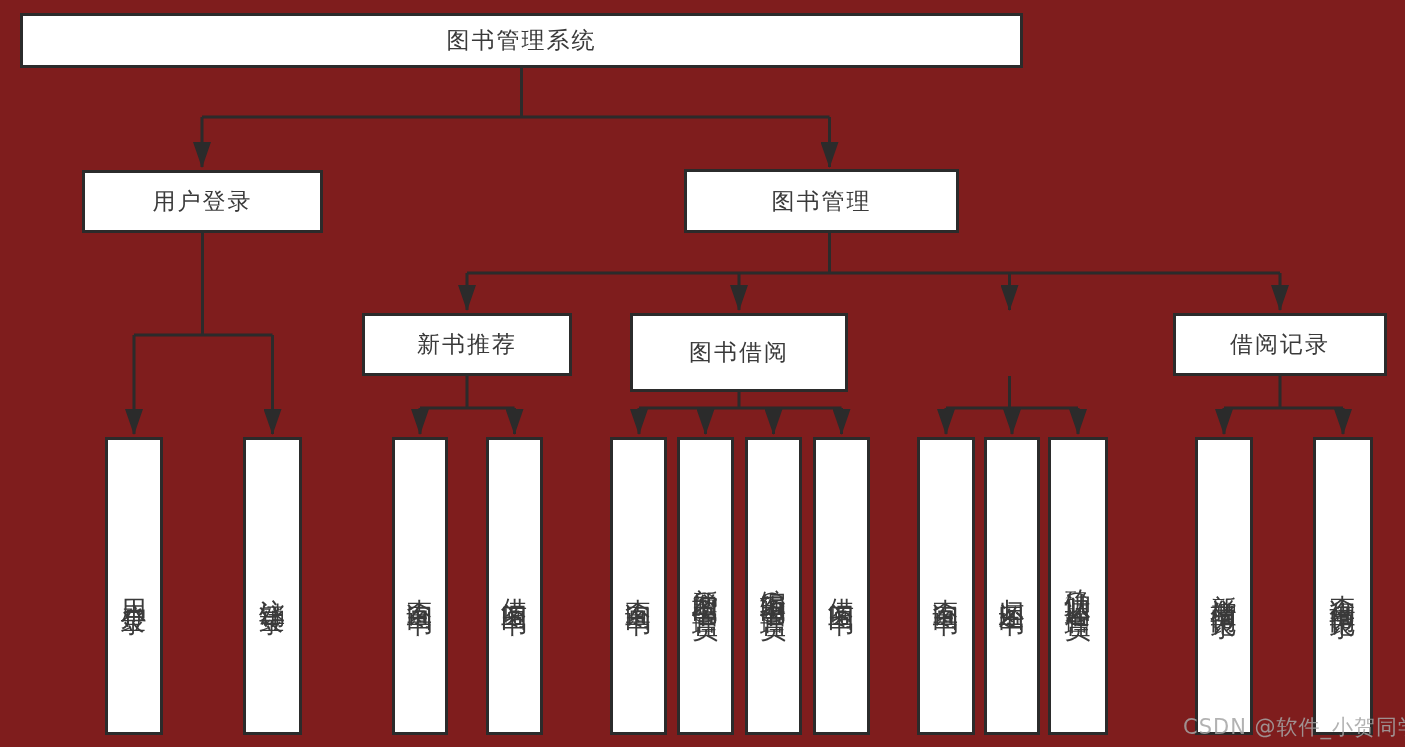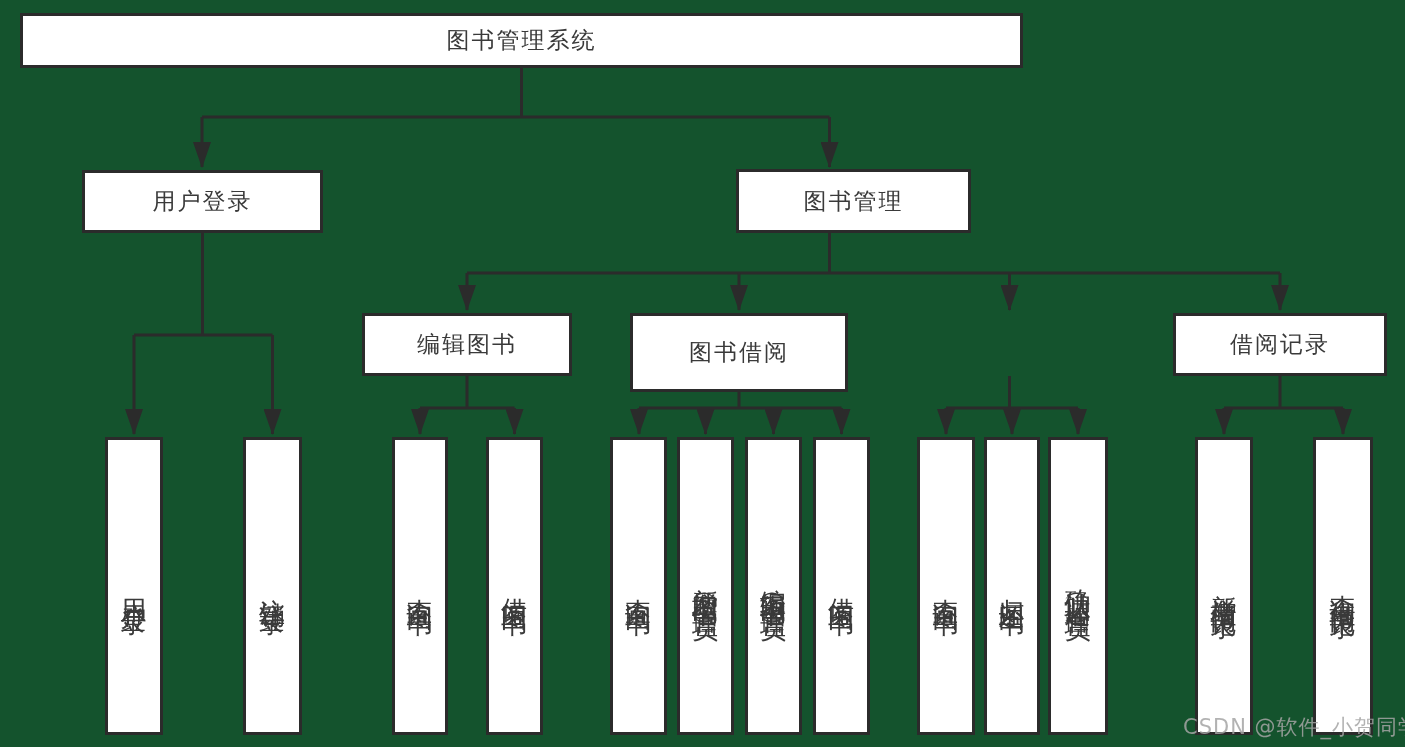--- a/index.html
+++ b/index.html
@@ -5,21 +5,21 @@
   html, body {
     margin: 0;
     padding: 0;
     background: #ffffff;
     font-family: "DejaVu Sans", "Liberation Sans", sans-serif;
   }
   .canvas {
     position: relative;
     width: 1405px;
     height: 747px;
-    background: #14532d;
+    background: #7f1d1d;
     overflow: hidden;
   }
   .connectors {
     position: absolute;
     left: 0;
     top: 0;
     width: 1405px;
     height: 747px;
     pointer-events: none;
   }
@@ -112,23 +112,23 @@
 
       <path d="M1280 376 V408 M1224 408 H1343"></path>
       <path d="M1224 408 V434" marker-end="url(#arrow)"></path>
       <path d="M1343 408 V434" marker-end="url(#arrow)"></path>
     </g>
   </svg>
 
   <div class="hbox" style="left:20px; top:13px; width:1003px; height:55px;">图书管理系统</div>
 
   <div class="hbox" style="left:82px; top:170px; width:241px; height:63px;">用户登录</div>
-  <div class="hbox" style="left:736px; top:169px; width:235px; height:64px;">图书管理</div>
+  <div class="hbox" style="left:684px; top:169px; width:275px; height:64px;">图书管理</div>
 
-  <div class="hbox" style="left:362px; top:313px; width:210px; height:63px;">编辑图书</div>
+  <div class="hbox" style="left:362px; top:313px; width:210px; height:63px;">新书推荐</div>
   <div class="hbox" style="left:630px; top:313px; width:218px; height:79px;">图书借阅</div>
   <div class="hbox" style="left:1173px; top:313px; width:214px; height:63px;">借阅记录</div>
 
   <div class="vbox" style="left:105px; width:58px;">
     <span class="vtext">用户登录</span>
   </div>
   <div class="vbox" style="left:243px; width:59px;">
     <span class="vtext">注销登录</span>
   </div>
 

